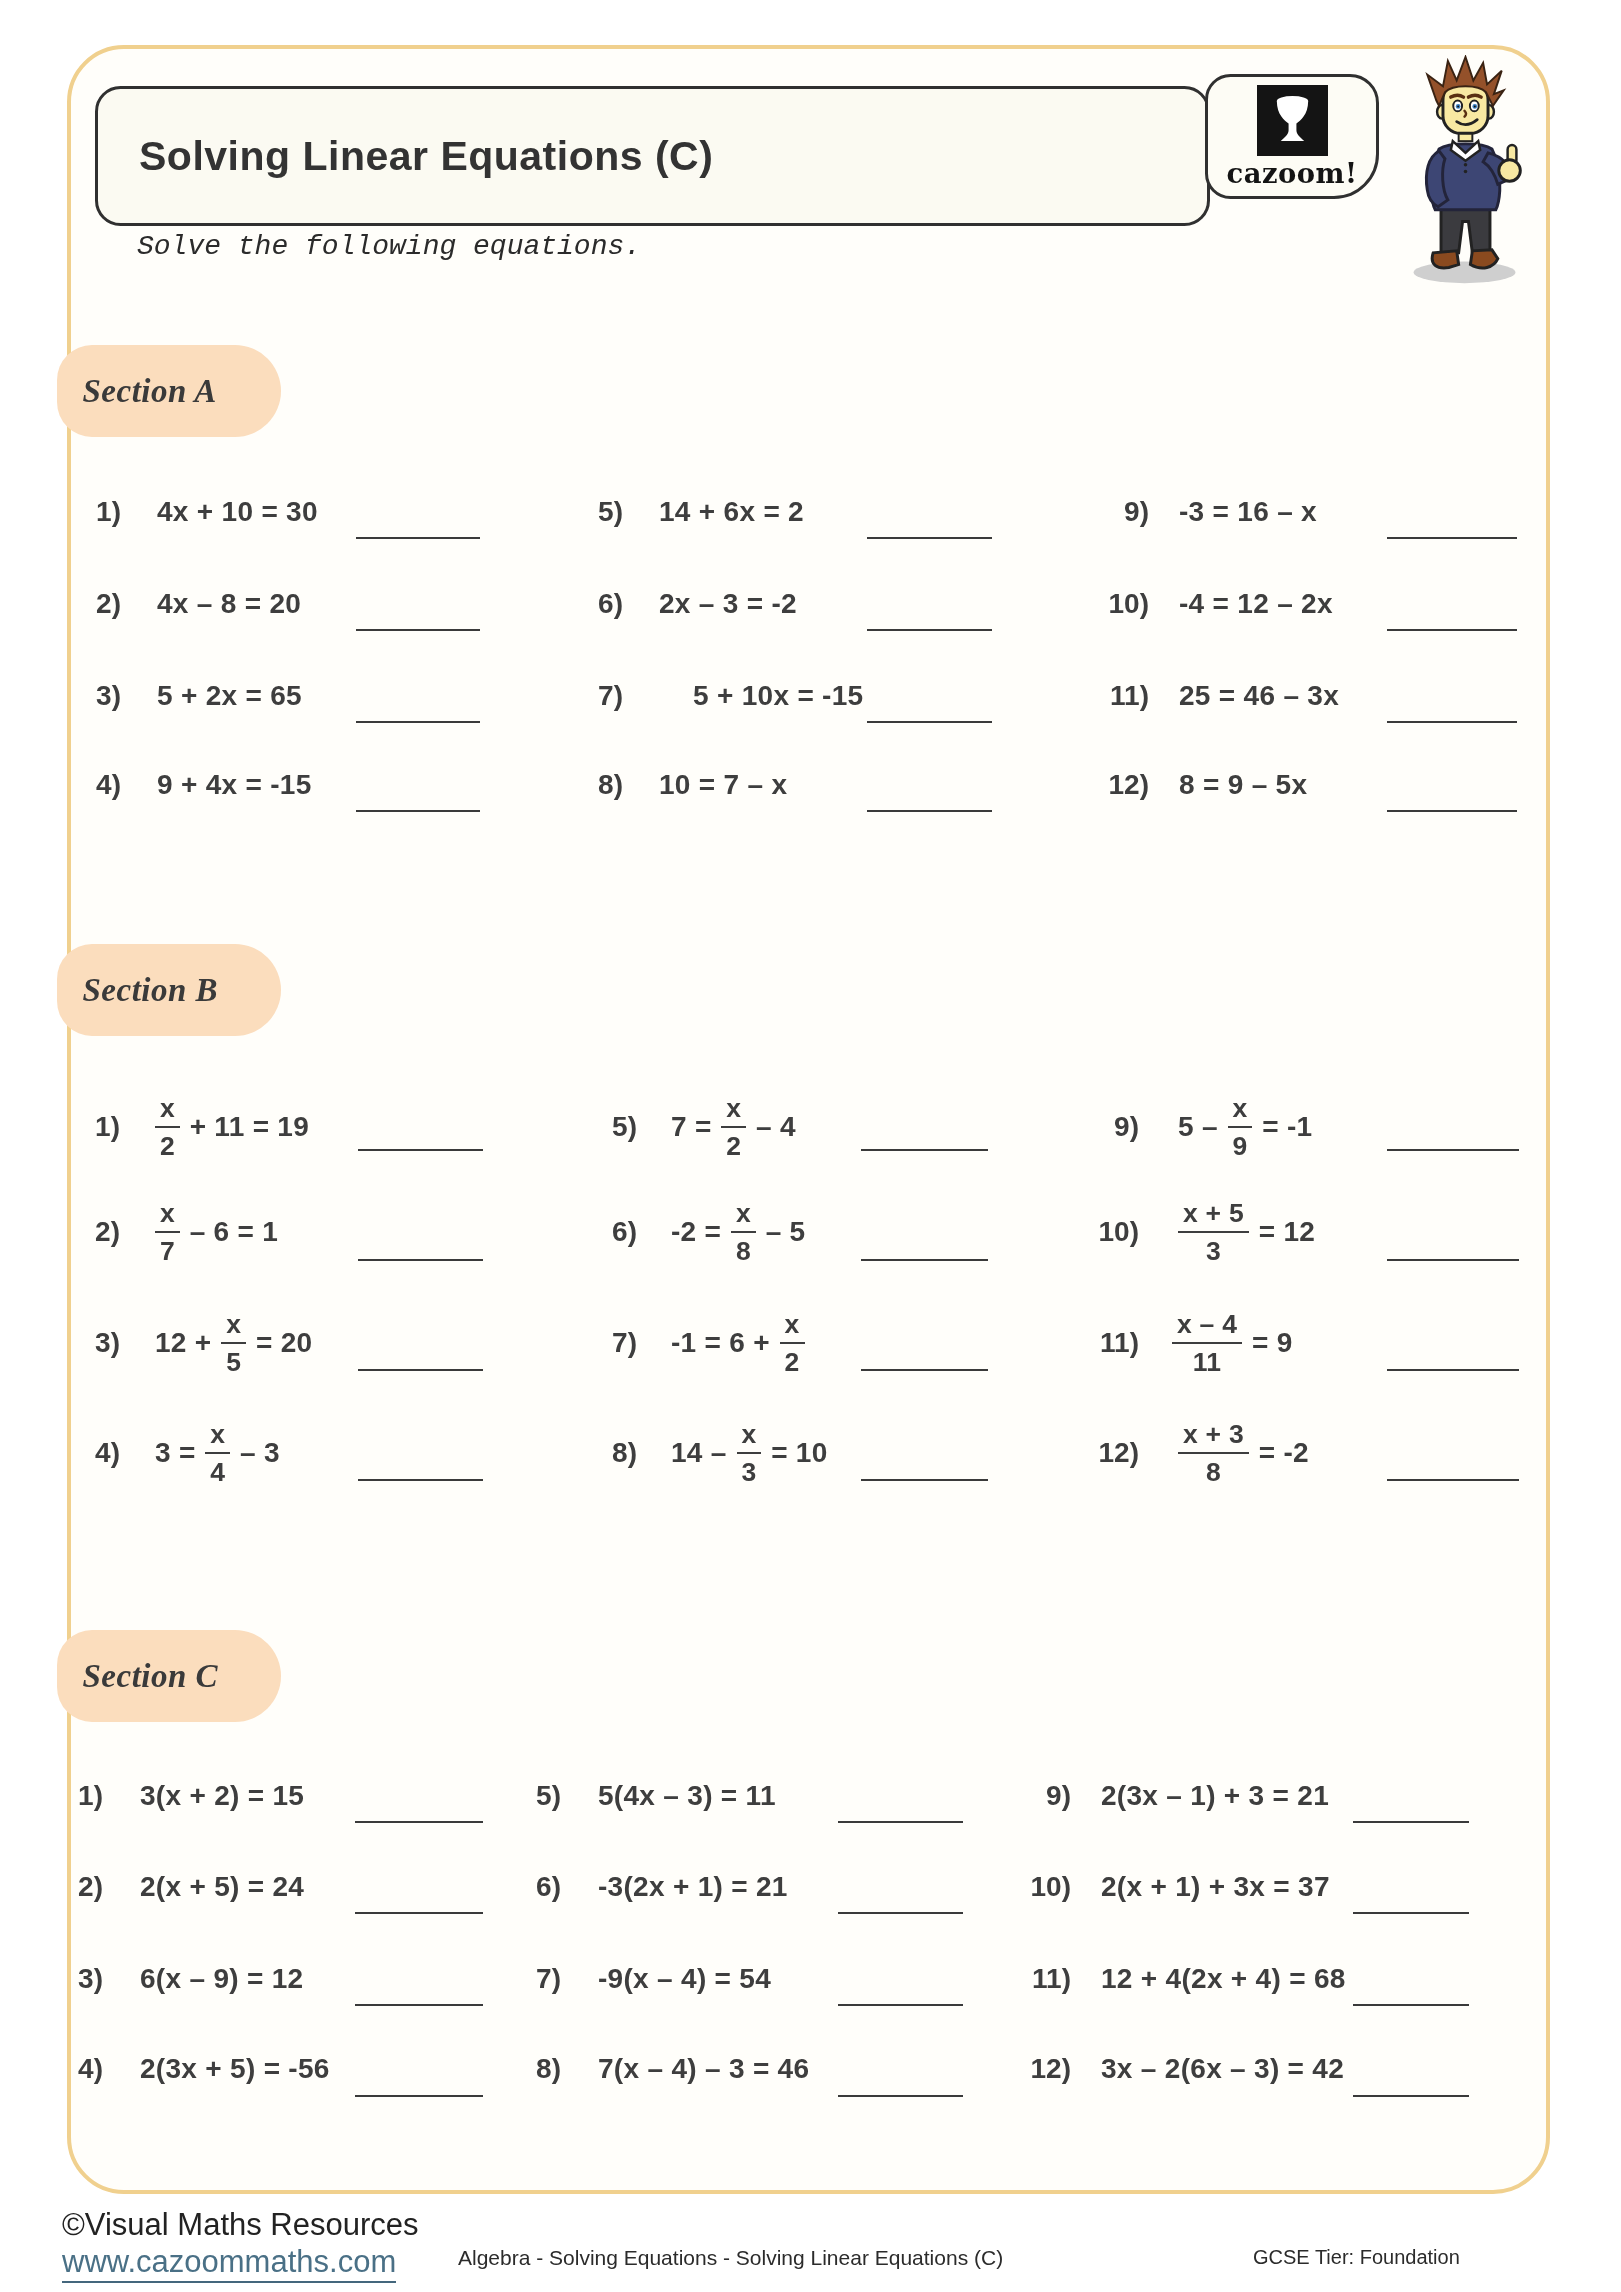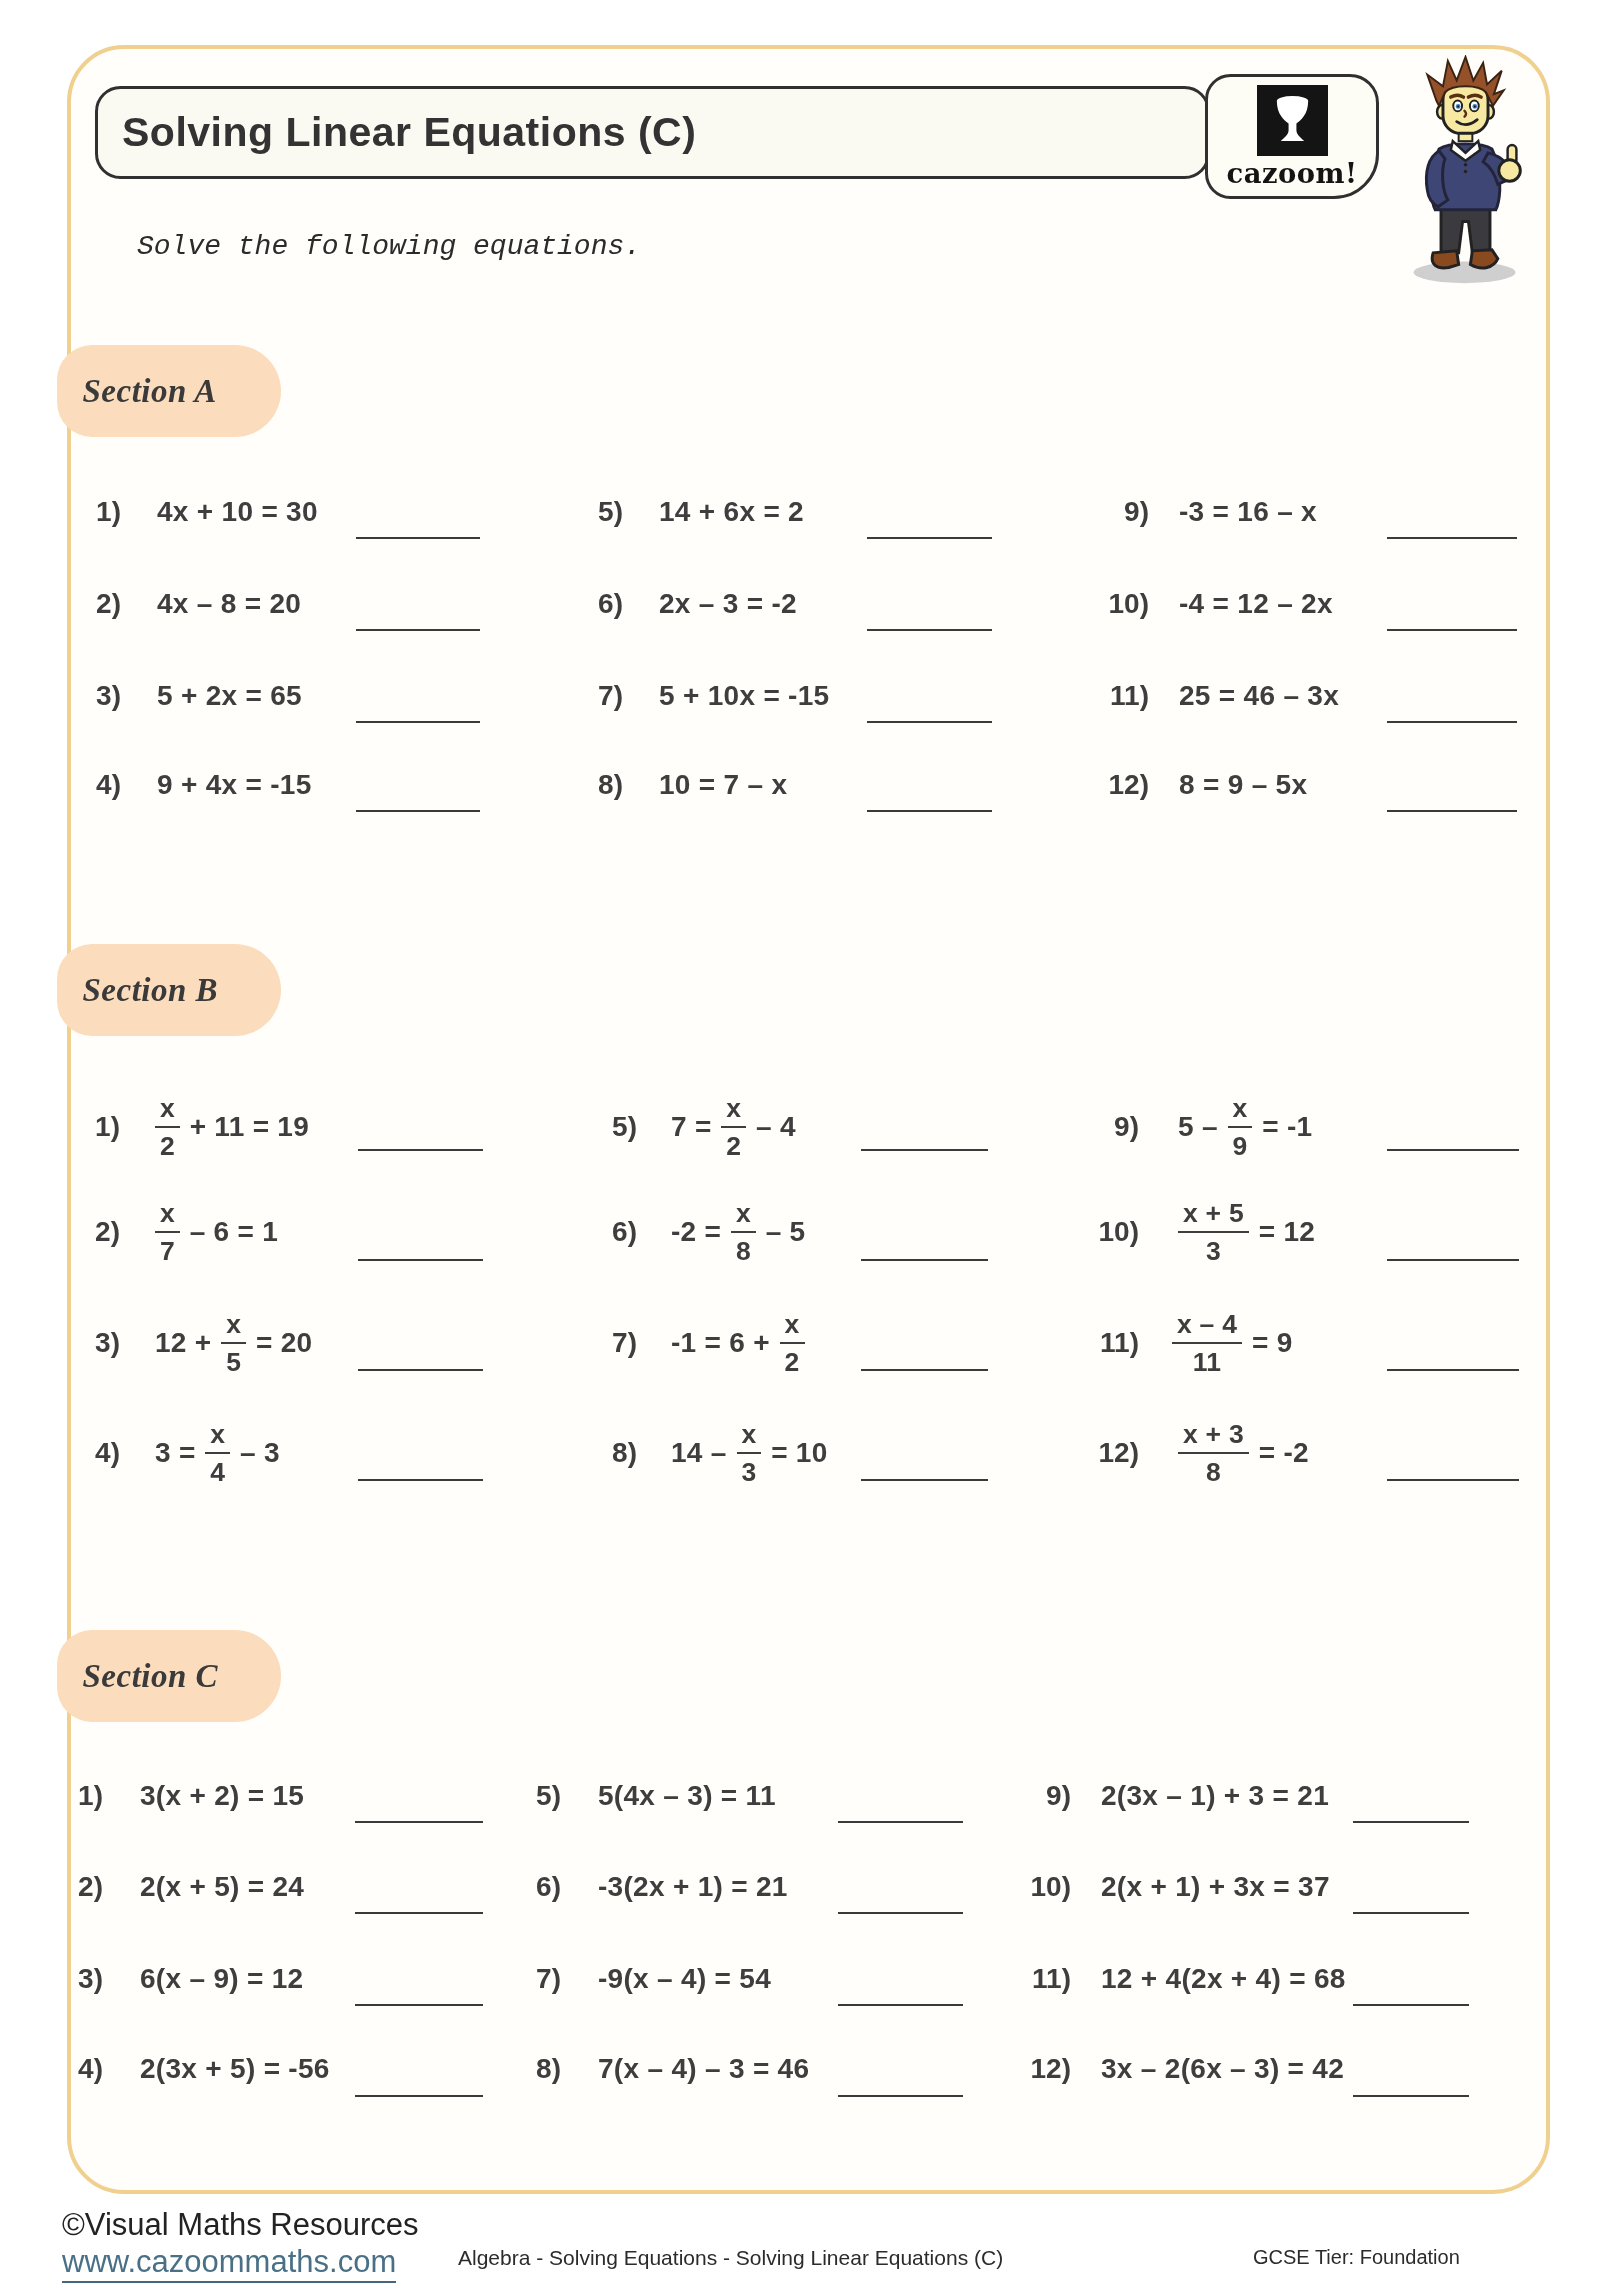--- a/index.html
+++ b/index.html
@@ -3,23 +3,23 @@
 <meta charset="utf-8">
 <style>
   html,body{margin:0;padding:0;}
   body{
     width:1621px;height:2293px;position:relative;background:#ffffff;
     font-family:"Liberation Sans",sans-serif;color:#3e3e3e;overflow:hidden;
   }
   .page-border{position:absolute;left:67px;top:45px;width:1475px;height:2141px;
     border:4.9px solid #F0D08E;border-radius:57px;background:#FFFEFA;}
   
-  .title-box{position:absolute;left:95px;top:86px;width:1115px;height:93px;box-sizing:border-box;
+  .title-box{position:absolute;left:95px;top:86px;width:1115px;height:140px;box-sizing:border-box;
     background:#FBFAF2;border:3.9px solid #303030;border-radius:25.5px;
-    display:flex;align-items:center;padding-left:24px;}
+    display:flex;align-items:center;padding-left:41px;}
   .page-title{font-size:41px;font-weight:bold;color:#333;letter-spacing:0.5px;}
   .logo-box{position:absolute;left:1205px;top:74px;width:174px;height:125px;box-sizing:border-box;
     background:#FDFCF5;border:3.9px solid #303030;border-radius:25.5px 29px 45px 25.5px;
     display:flex;flex-direction:column;align-items:center;justify-content:center;gap:1px;}
   .logo-mark{width:71px;height:71px;background:#141414;display:flex;align-items:center;justify-content:center;}
   .logo-word{font-family:"DejaVu Serif",serif;font-weight:bold;font-size:27.4px;color:#141414;letter-spacing:0.5px;}
   .mascot{position:absolute;left:1392px;top:55px;width:147px;height:235px;}
   .instructions{position:absolute;left:137px;top:228px;font-family:Liberation Mono, monospace;
     font-style:italic;font-size:28px;line-height:38px;color:#2b2b2b;}
   
@@ -132,21 +132,21 @@
     <span class="peq" style="left:659px">14 + 6x = 2</span>
   </div>
 <div class="ansline" style="left:867px;top:537px;width:125px"></div>
 <div class="prob h40" style="top:584px">
     <span class="pnum" style="left:564px">6)</span>
     <span class="peq" style="left:659px">2x – 3 = -2</span>
   </div>
 <div class="ansline" style="left:867px;top:629px;width:125px"></div>
 <div class="prob h40" style="top:676px">
     <span class="pnum" style="left:564px">7)</span>
-    <span class="peq" style="left:659px">5 + 10x = -15</span>
+    <span class="peq" style="left:693px">5 + 10x = -15</span>
   </div>
 <div class="ansline" style="left:867px;top:721px;width:125px"></div>
 <div class="prob h40" style="top:765px">
     <span class="pnum" style="left:564px">8)</span>
     <span class="peq" style="left:659px">10 = 7 – x</span>
   </div>
 <div class="ansline" style="left:867px;top:810px;width:125px"></div>
 
 <div class="prob h40" style="top:492px">
     <span class="pnum" style="left:1090px">9)</span>

